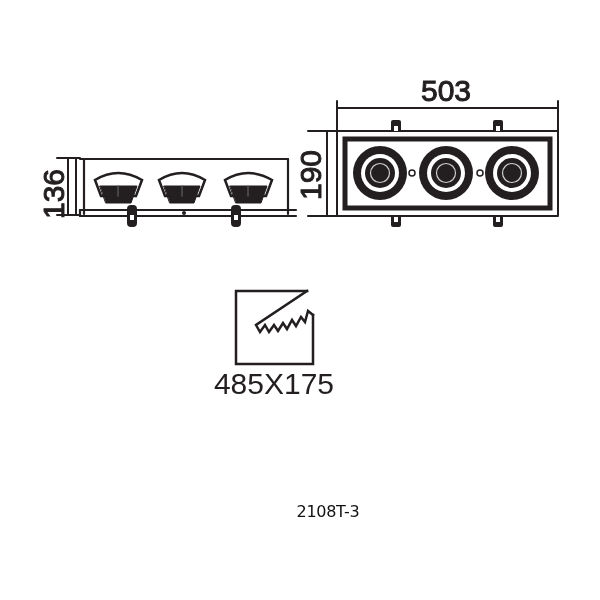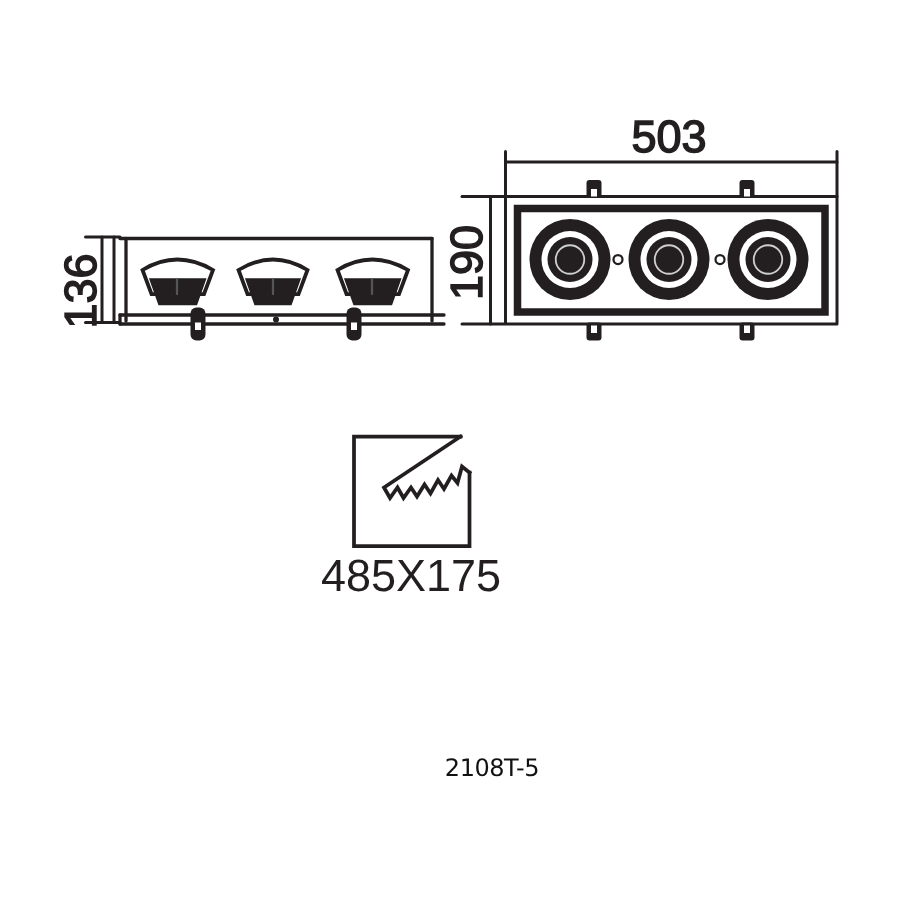--- a/index.html
+++ b/index.html
@@ -158,13 +158,13 @@
   <g stroke="#231f20" fill="none" stroke-width="2.5" stroke-linejoin="miter" stroke-linecap="square">
 
     <path d="M307 291 L236 291 L236 364 L313 364 L313 315"></path>
 
     <path d="M307 291 L256 325 L260 332
              L265 325 L269 332 L274 325 L278 331 L283 323 L287 329 L292 320 L296 326 L301 317 L305 322 L308 311 L313 315"></path>
   </g>
   <text class="cutout-text" x="274" y="394" text-anchor="middle">485X175</text>
 </svg>
 
-<div class="model-label">2108T-5</div>
+<div class="model-label">2108T-3</div>
 
 </body></html>

